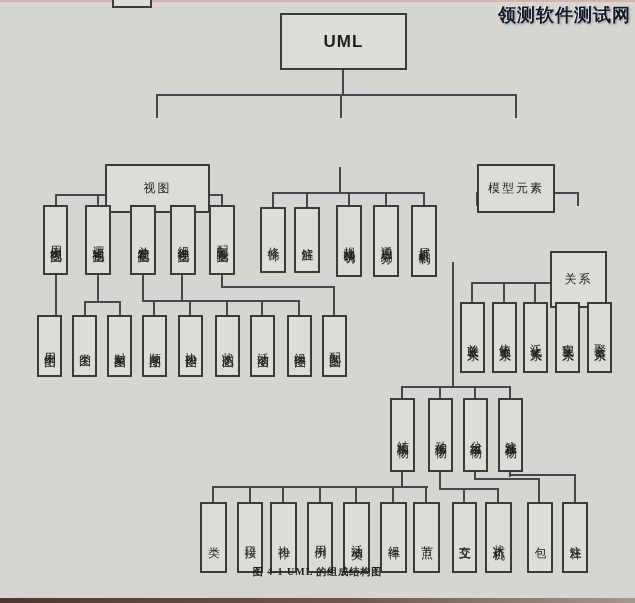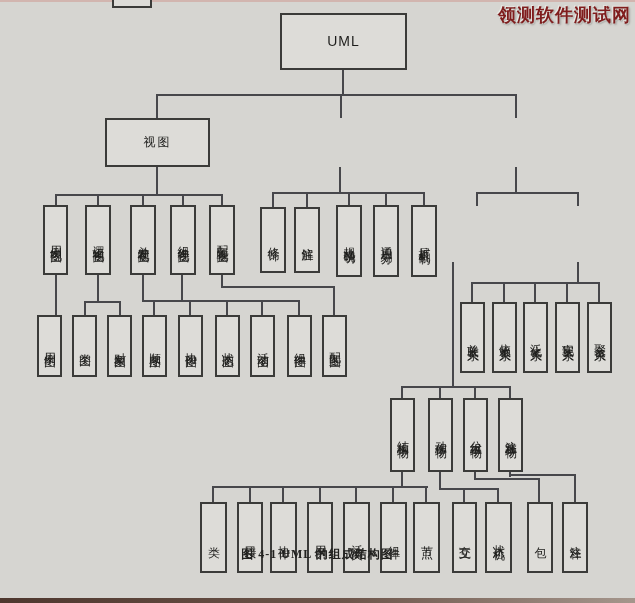--- a/index.html
+++ b/index.html
@@ -21,46 +21,46 @@
     font-size:12px;
     color:#1d1d1b;
     line-height:1.25;
     text-align:center;
   }
   .vt{
     writing-mode:vertical-rl;
     text-orientation:upright;
     letter-spacing:2px;
   }
-  .hz{letter-spacing:2px;}
-  .root{font-size:14px;letter-spacing:1px;font-weight:400;}
+  .hz{letter-spacing:2px;margin-top:46px;}
+  .root{font-size:17px;letter-spacing:1px;font-weight:700;}
   .ln{position:absolute;background:#47474b;}
   .cutbox{
     position:absolute;left:112px;top:-4px;width:40px;height:12px;
     box-sizing:border-box;border:2px solid #3b3b39;background:#dddcd8;
   }
   .topline{position:absolute;left:0;top:0;width:635px;height:2px;background:#cfa49c;opacity:.65;}
   .bottomband{
     position:absolute;left:0;top:598px;width:635px;height:5px;
     background:linear-gradient(90deg,#4e372e,#6e564b 55%,#a5968c);
   }
   .watermark{
     position:absolute;top:6px;right:4px;
     text-align:right;
-    color:#7f1d1d;
+    color:#0f172a;
     font-weight:bold;
     text-shadow:-1px -1px 0 #e8e8e4, 1px 1px 0 #c2c2be, 1px 1px 2px #7c7c78;
     line-height:1.05;
   }
   .wm1{font-size:18px;letter-spacing:1px;}
   .wm2{font-size:15px;}
   .caption{
-    position:absolute;left:0;top:546px;width:635px;
+    position:absolute;left:0;top:565px;width:635px;
     text-align:center;
-    font-size:12px;
+    font-size:10px;
     font-weight:600;
     color:#21211f;
     letter-spacing:1px;
     font-family:"Liberation Serif","DejaVu Serif",serif;
   }
 </style>
 </head>
 <body>
 
 <div class="stage">
@@ -151,33 +151,35 @@
   <div class="ln" style="left:474px;top:478px;width:66px;height:2px"></div>
   <div class="ln" style="left:538px;top:478px;width:2px;height:24px"></div>
 
   <div class="ln" style="left:509px;top:472px;width:2px;height:5px"></div>
   <div class="ln" style="left:509px;top:474px;width:67px;height:2px"></div>
   <div class="ln" style="left:574px;top:474px;width:2px;height:28px"></div>
 
   <div class="bx root" style="left:280px;top:13px;width:127px;height:57px">UML</div>
 
   <div class="bx hz" style="left:105px;top:118px;width:105px;height:49px">视图</div>
+  <div class="bx hz" style="left:477px;top:118px;width:78px;height:49px">模型元素</div>
 
   <div class="bx vt" style="left:43px;top:205px;width:25px;height:70px">用例视图</div>
   <div class="bx vt" style="left:85px;top:205px;width:26px;height:70px">逻辑视图</div>
   <div class="bx vt" style="left:130px;top:205px;width:26px;height:70px">并发视图</div>
   <div class="bx vt" style="left:170px;top:205px;width:26px;height:70px">组件视图</div>
   <div class="bx vt" style="left:209px;top:205px;width:26px;height:70px">配置视图</div>
 
   <div class="bx vt" style="left:260px;top:207px;width:26px;height:66px">修饰</div>
   <div class="bx vt" style="left:294px;top:207px;width:26px;height:66px">注解</div>
   <div class="bx vt" style="left:336px;top:205px;width:26px;height:72px">规格说明</div>
   <div class="bx vt" style="left:373px;top:205px;width:26px;height:72px">通用划分</div>
   <div class="bx vt" style="left:411px;top:205px;width:26px;height:72px">扩展机制</div>
 
+  <div class="bx hz" style="left:550px;top:205px;width:57px;height:57px">关系</div>
 
   <div class="bx vt" style="left:37px;top:315px;width:25px;height:62px">用例图</div>
   <div class="bx vt" style="left:72px;top:315px;width:25px;height:62px">类图</div>
   <div class="bx vt" style="left:107px;top:315px;width:25px;height:62px">对象图</div>
   <div class="bx vt" style="left:142px;top:315px;width:25px;height:62px">顺序图</div>
   <div class="bx vt" style="left:178px;top:315px;width:25px;height:62px">协作图</div>
   <div class="bx vt" style="left:215px;top:315px;width:25px;height:62px">状态图</div>
   <div class="bx vt" style="left:250px;top:315px;width:25px;height:62px">活动图</div>
   <div class="bx vt" style="left:287px;top:315px;width:25px;height:62px">组件图</div>
   <div class="bx vt" style="left:322px;top:315px;width:25px;height:62px">配置图</div>

